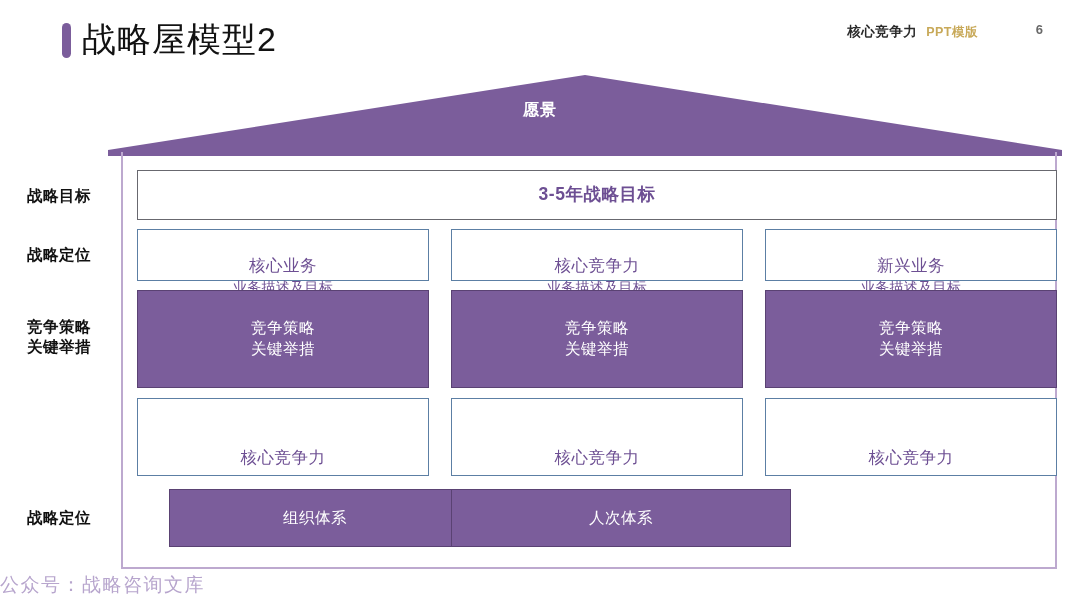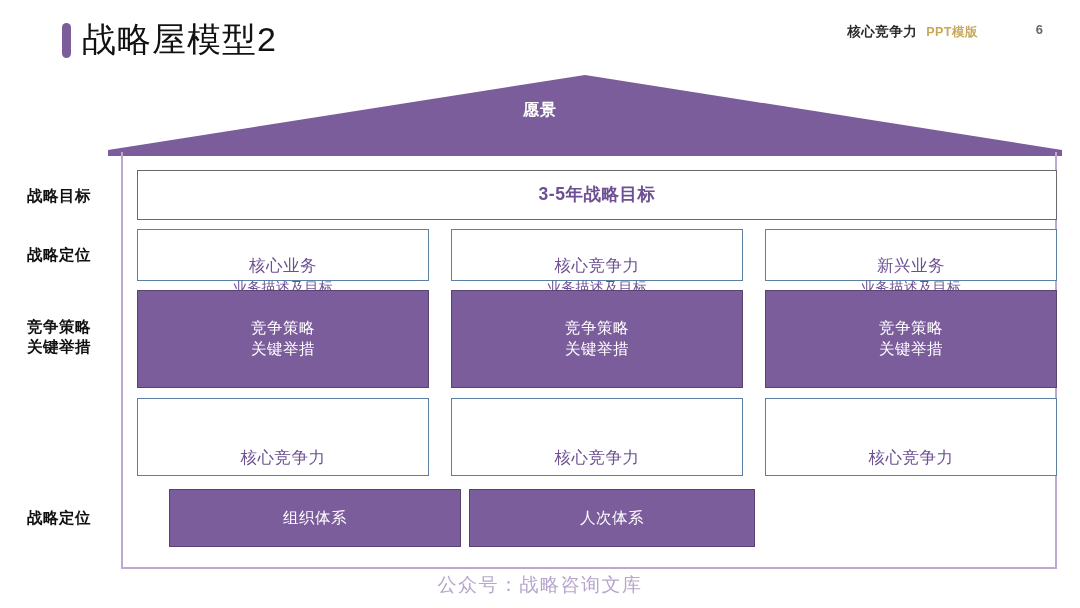--- a/index.html
+++ b/index.html
@@ -160,21 +160,20 @@
     font-size: 15.5px;
     font-weight: 500;
     letter-spacing: 0.5px;
   }
 
   
   .footer-text {
     position: absolute;
     left: 0; top: 572px;
     width: 1080px;
-    text-align: center;
     font-size: 19px;
     font-weight: 500;
     color: #b7a5cd;
     letter-spacing: 1.5px;
   }
 </style>
 </head>
 <body>
 
 <div class="header">
@@ -262,20 +261,20 @@
     </div>
     <div class="box box-outline" style="left: 628px; top: 0px; width: 292px; height: 78px; border-color: rgb(92, 127, 164); color: rgb(109, 79, 147);">
       <span class="line-main">核心竞争力</span>
     </div>
   </div>
 
   <div class="row" style="top:489px; height:58px;">
     <div class="box box-filled" style="left: 0px; top: 0px; width: 292px; height: 58px; background: rgb(123, 93, 155); border-color: rgb(90, 66, 115); margin-left: 32px;">
       <span class="line-main">组织体系</span>
     </div>
-    <div class="box box-filled" style="left: 314px; top: 0px; width: 286px; height: 58px; background: rgb(123, 93, 155); border-color: rgb(90, 66, 115); margin-left: 18px;">
+    <div class="box box-filled" style="left: 314px; top: 0px; width: 340px; height: 58px; background: rgb(123, 93, 155); border-color: rgb(90, 66, 115);">
       <span class="line-main">人次体系</span>
     </div>
   </div>
 
 </div>
 
 <div class="footer-text" style="color: rgb(183, 165, 205);">公众号：战略咨询文库</div>
 
 </body></html>

